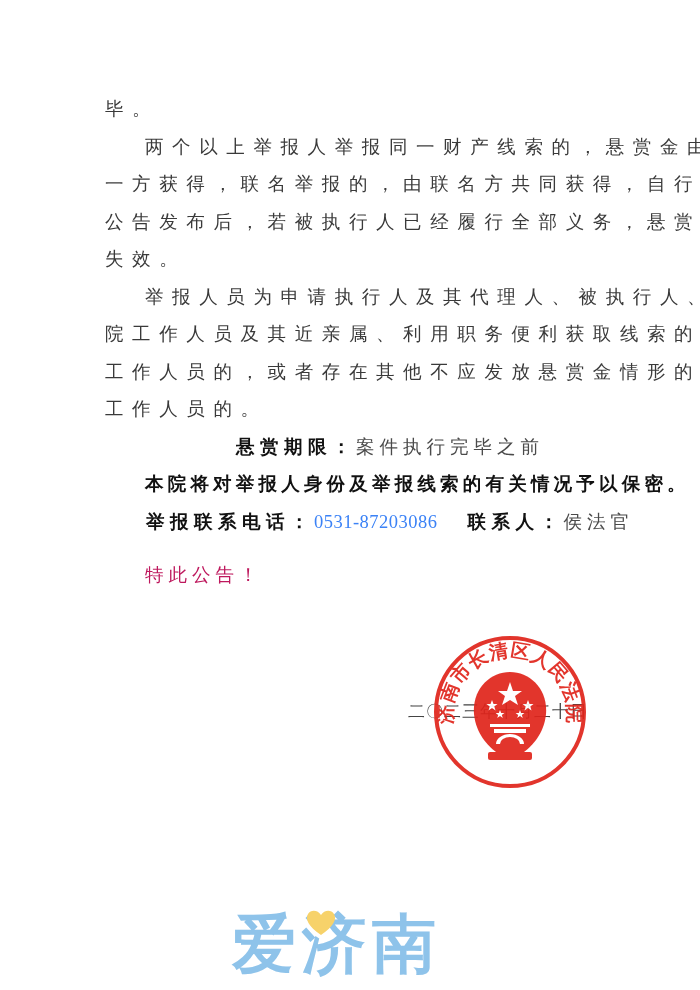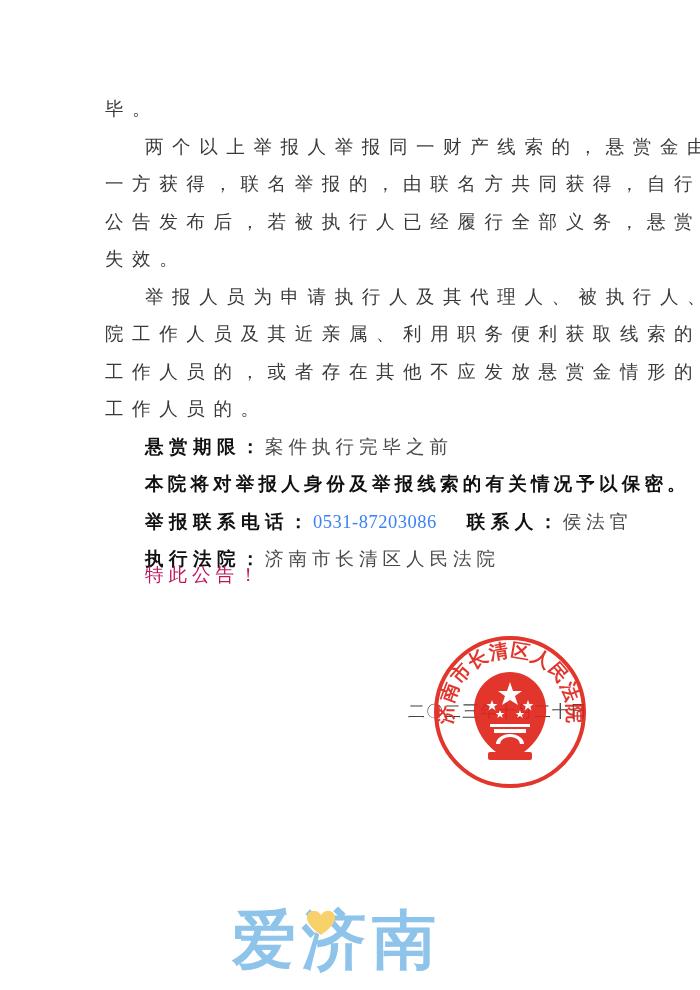--- a/index.html
+++ b/index.html
@@ -8,33 +8,33 @@
       font-family: "DejaVu Serif", "Liberation Serif", serif;
       color: #333333;
     }
     .page { position: absolute; left: 0; top: 0; width: 700px; height: 990px; }
     .line {
       position: absolute; left: 105px; width: 490px;
       font-size: 18.5px; line-height: 24px; height: 24px;
       letter-spacing: 8.6px; white-space: nowrap; color: #3a3a3a;
     }
     .indent { left: 145px; }
-    .bold { font-weight: bold; color: #111111; letter-spacing: 5.5px; }
+    .bold { font-weight: bold; color: #111111; letter-spacing: 5.5px; text-align: center; }
     .plain { color: #4a4a4a; letter-spacing: 5px; font-weight: normal; }
     .mono-num { font-family: "Liberation Serif", serif; letter-spacing: 0.5px; font-weight: normal; color: #3b82f6; }
     .gap { display: inline-block; width: 30px; }
     .date {
       position: absolute; left: 408px; top: 700px;
       font-family: "DejaVu Sans", sans-serif; font-size: 17px;
       color: #444; letter-spacing: 1px; white-space: nowrap;
     }
     .seal { position: absolute; left: 432px; top: 634px; width: 156px; height: 156px; opacity: 0.92; }
     .logo { position: absolute; left: 232px; top: 905px; width: 230px; height: 80px; }
     .logo-text {
-      position: absolute; left: 0; top: 0; font-family: Liberation Mono, monospace;
+      position: absolute; left: 0; top: 0; font-family: Liberation Serif, serif;
       font-weight: bold; font-size: 64px; line-height: 80px; letter-spacing: 6px;
       color: #8ec3ea; white-space: nowrap;
     }
     .heart { position: absolute; left: 72px; top: 2px; width: 34px; height: 30px; }
   </style>
 </head>
 <body>
 
 <div class="page">
 
@@ -53,23 +53,20 @@
   <div class="line indent bold" style="top:435px">
     <span>悬赏期限：</span><span class="plain">案件执行完毕之前</span>
   </div>
 
   <div class="line indent bold" style="top:472px; letter-spacing:4.2px">本院将对举报人身份及举报线索的有关情况予以保密。</div>
 
   <div class="line indent bold" style="top:510px">
     <span>举报联系电话：</span><span class="mono-num">0531-87203086</span><span class="gap"></span><span>联系人：</span><span class="plain">侯法官</span>
   </div>
 
-  <div class="line indent bold" style="top:547px">
-    <span>执行法院：</span><span class="plain">济南市长清区人民法院</span>
-  </div>
 
   <div class="line indent" style="top:563px; color:#be185d; letter-spacing:5px">特此公告！</div>
 
   <div class="date">二〇二三年十月二十日</div>
 
   <svg class="seal" viewBox="0 0 156 156">
     <defs>
       <path id="sealArc" d="M 22 96 A 58 58 0 1 1 134 96"></path>
     </defs>
     <circle cx="78" cy="78" r="74" fill="none" stroke="#e0241b" stroke-width="4"></circle>

